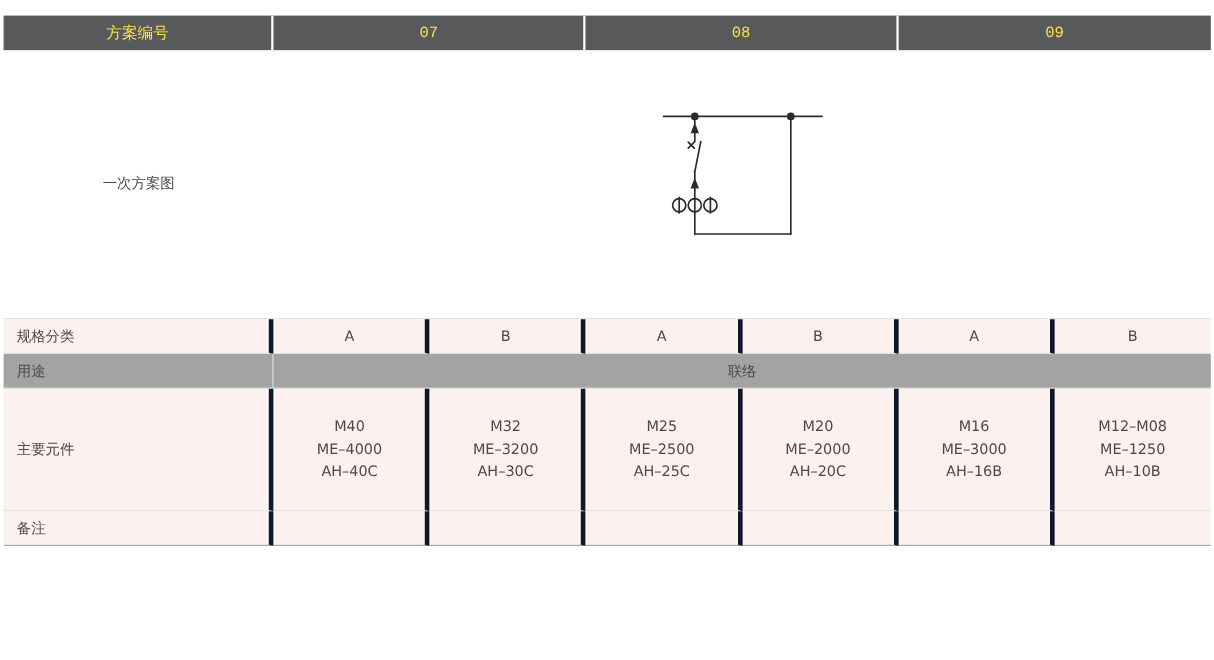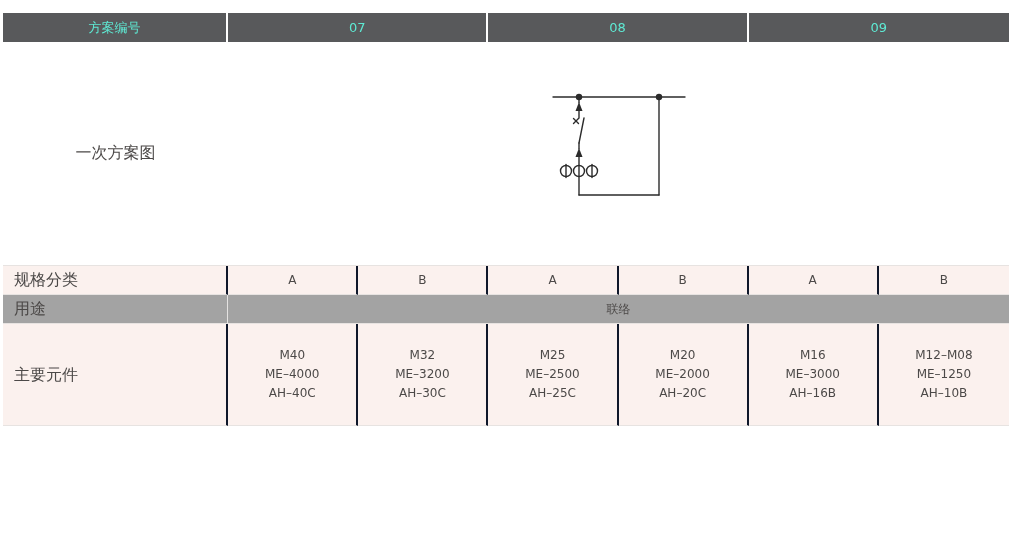--- a/index.html
+++ b/index.html
@@ -28,41 +28,42 @@
     padding: 0;
     text-align: center;
     vertical-align: middle;
     font-size: 12px;
     box-sizing: border-box;
   }
 
   
   tr.header-row th {
     background: #58595b;
-    color: #5eead4;
+    color: #fde047;
     font-weight: normal;
     font-size: 13px;
     height: 29px;
     border-right: 2px solid #ffffff;
+    font-family: Liberation Mono, monospace;
   }
   tr.header-row th:last-child { border-right: none; }
 
   
   tbody td {
     height: 29px;
     border-bottom: 1px solid #e7e3e1;
   }
   tr.white td { border-right: 1px solid #e4e2e1; background: #a3a3a3; }
-  tr.pink  td { border-right: 2px solid #0f172a; background: #fbf1ee; }
+  tr.pink  td { border-right: 4px solid #0f172a; background: #fbf1ee; }
   tr.white td:last-child, tr.pink td:last-child { border-right: none; }
 
   td.label-cell {
     text-align: left;
     padding-left: 11px;
-    font-size: 16px;
+    font-size: 12px;
   }
   td.label-center { text-align: center; padding-left: 0; }
 
   tr.diagram-row td { height: 224px; background: #ffffff; }
   tr.diagram-row td.diagram-cell { border-right: none; }
 
   tr.components-row td { height: 102px; line-height: 19px; }
 
   tr.remarks-row td { border-bottom: 1px solid #ababab; }
 
@@ -171,15 +172,24 @@
         <div>ME–3000</div>
         <div>AH–16B</div>
       </td>
       <td>
         <div>M12–M08</div>
         <div>ME–1250</div>
         <div>AH–10B</div>
       </td>
     </tr>
 
+    <tr class="pink remarks-row">
+      <td class="label-cell">备注</td>
+      <td></td>
+      <td></td>
+      <td></td>
+      <td></td>
+      <td></td>
+      <td></td>
+    </tr>
   </tbody>
 </table>
 </div>
 
 </body></html>

